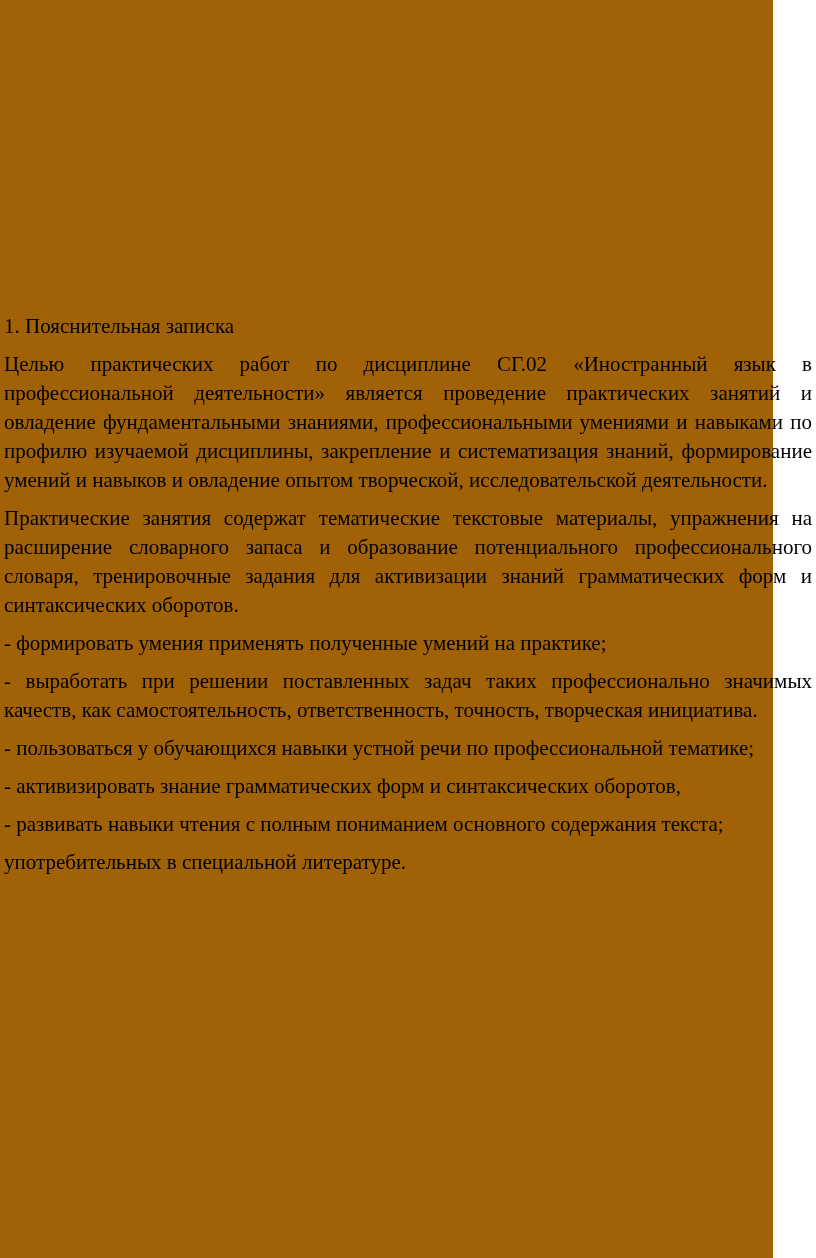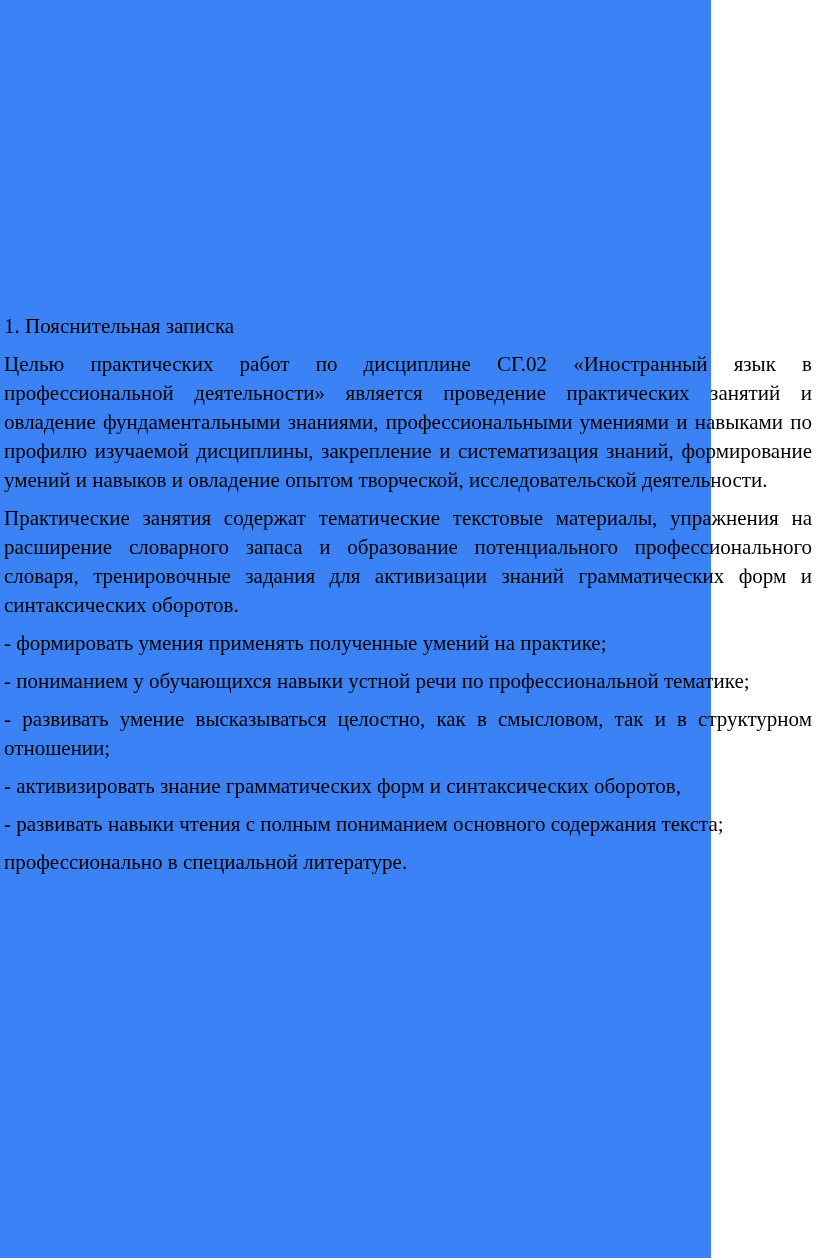--- a/index.html
+++ b/index.html
@@ -7,23 +7,23 @@
     padding: 0;
     background: #ffffff;
   }
   body {
     width: 816px;
     height: 1258px;
     overflow: hidden;
   }
   .page {
     position: relative;
-    width: 711px;
+    width: 773px;
     height: 1258px;
-    background: #3b82f6;
+    background: #a16207;
   }
   .content {
     position: absolute;
     top: 312px;
     left: 4px;
     width: 808px;
     font-family: "Liberation Serif", "DejaVu Serif", serif;
     font-size: 21px;
     line-height: 29px;
     color: #000000;
@@ -40,19 +40,19 @@
 </style>
 </head>
 <body>
 
 <div class="page">
   <div class="content">
     <p>1. Пояснительная записка</p>
     <p class="justify">Целью практических работ по дисциплине СГ.02  «Иностранный язык в профессиональной деятельности» является проведение практических занятий и овладение фундаментальными знаниями, профессиональными умениями и навыками по профилю изучаемой дисциплины, закрепление и систематизация знаний, формирование умений и навыков и овладение опытом творческой, исследовательской деятельности.</p>
     <p class="justify">Практические занятия содержат  тематические текстовые материалы, упражнения на расширение словарного запаса и образование потенциального профессионального словаря, тренировочные задания для активизации знаний грамматических форм и синтаксических оборотов.</p>
     <p>- формировать умения применять полученные умений на практике;</p>
-    <p>- пониманием у обучающихся навыки устной речи по профессиональной тематике;</p>
-    <p class="justify">- развивать умение высказываться целостно, как в смысловом, так и в структурном отношении;</p>
+    <p class="justify">- выработать при решении поставленных задач таких профессионально значимых качеств, как самостоятельность, ответственность, точность, творческая инициатива.</p>
+    <p>- пользоваться у обучающихся навыки устной речи по профессиональной тематике;</p>
     <p>- активизировать знание грамматических форм и синтаксических оборотов,</p>
     <p>- развивать навыки чтения с полным пониманием основного содержания текста;</p>
-    <p>профессионально в специальной литературе.</p>
+    <p>употребительных в специальной литературе.</p>
   </div>
 </div>
 
 </body></html>

